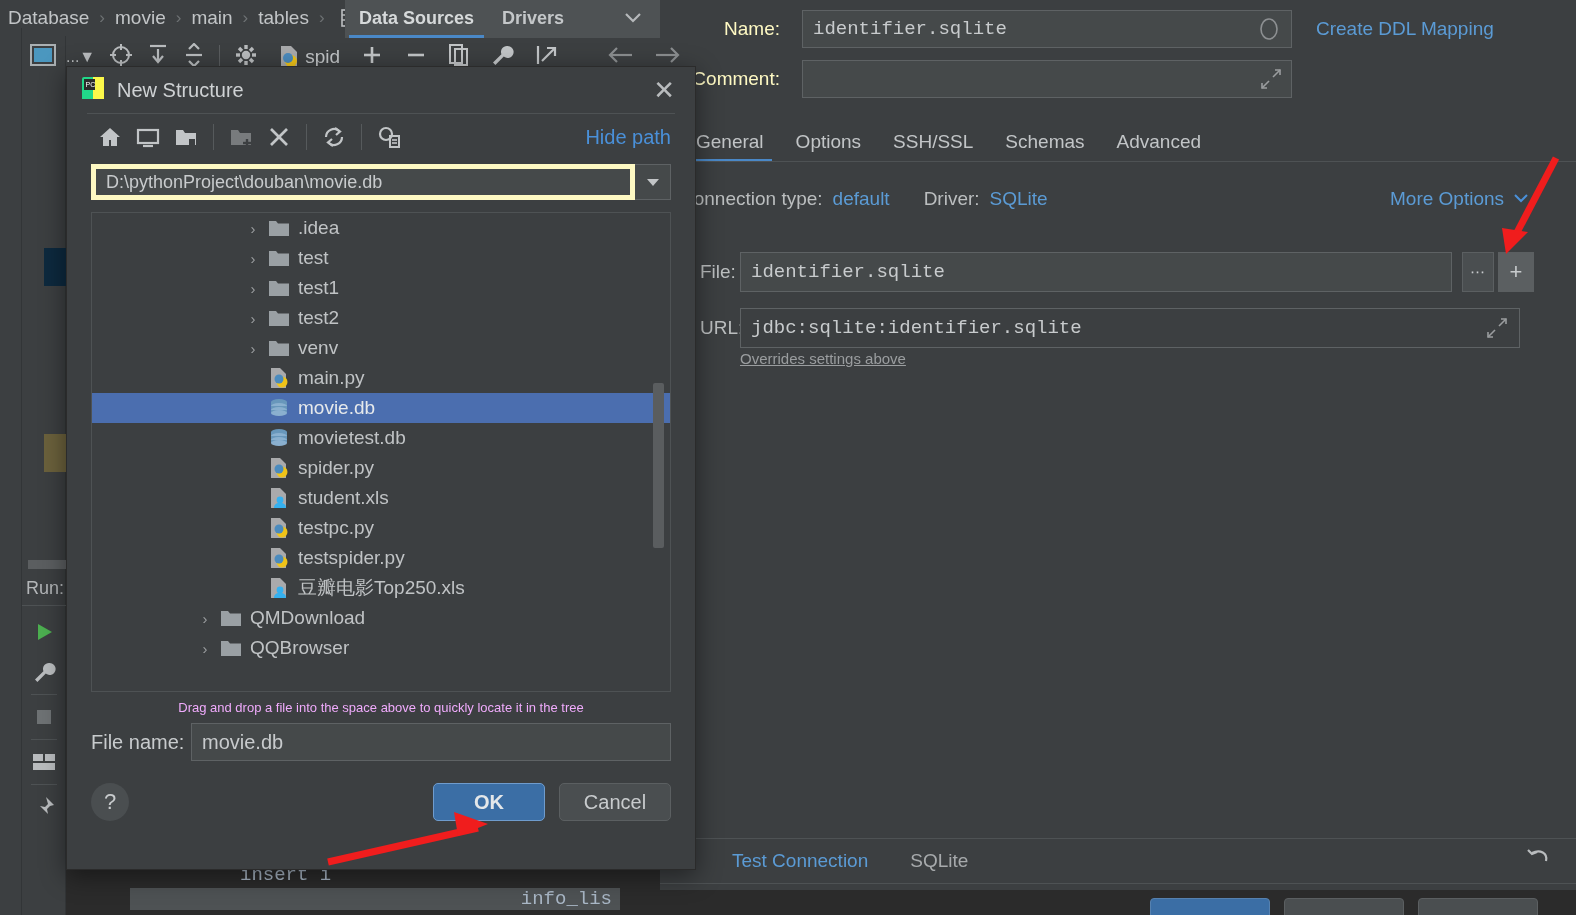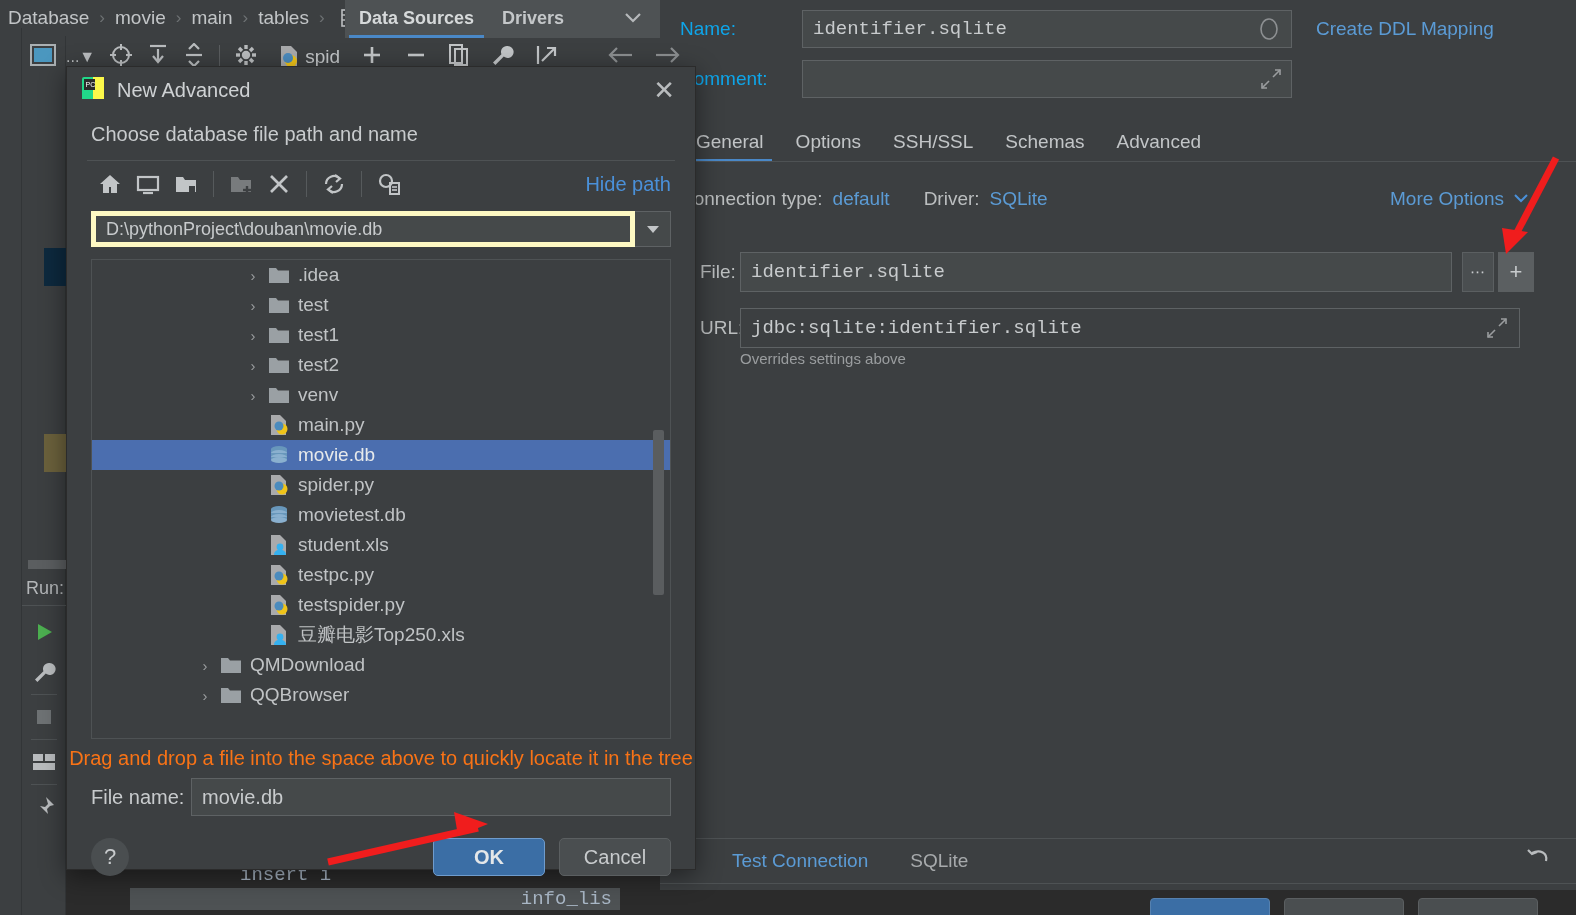--- a/index.html
+++ b/index.html
@@ -88,21 +88,21 @@
   .editor-line2 span { position:absolute; right:8px; top:0px; color:#a9b7c6; font-family:"Liberation Mono", monospace; font-size:19px; }
 
   .right-code { position: absolute; left:1540px; top:650px; color:#c9b88a; font-family:"Liberation Mono", monospace; font-size:21px; }
   .right-code2 { position: absolute; left:1540px; top:700px; color:#a9b7c6; font-family:"Liberation Mono", monospace; font-size:21px; }
   .right-dark-panel { position:absolute; left:1534px; top:620px; width:42px; height:270px; background:#2b2b2b; }
   .right-dark-top { position:absolute; left:1534px; top:0px; width:42px; height:40px; background:#2b2b2b; }
 
   
   .ds-panel { position: absolute; left: 660px; top: 0px; width: 916px; height: 890px; background:#3c3f41; }
   .field-row { position: absolute; display:flex; align-items:center; }
-  .field-label { color:#0ea5e9; font-size:19px; text-align:left; }
+  .field-label { color:#fef9c3; font-size:19px; text-align:right; }
   .txtinput {
     background:#45494a; border:1px solid #5e6264; color:#c8cbcd;
     font-size:19px; padding:5px 10px; height:38px; display:flex; align-items:center;
     position:relative;
     font-family:Liberation Mono, monospace;
   }
   .txtinput.plain { background:#3c3f41; }
   .link { color:#5b9bd5; font-size:19px; cursor:pointer; }
 
   .cfg-tabs { position:absolute; left:660px; top:126px; width:916px; height:36px; display:flex; align-items:flex-start; }
@@ -155,21 +155,21 @@
   .tree-wrap {
     position:relative; margin:12px 24px 0 24px; height:480px;
     background:#3c3f41; border:1px solid #4e5254; overflow:hidden;
   }
   .tree-row { height:30px; display:flex; align-items:center; font-size:19px; color:#c0c3c5; padding-left:0px; }
   .tree-row.sel { background:#4b6eaf; color:#e6e9eb; }
   .tw { width:26px; display:flex; align-items:center; justify-content:center; color:#9b9ea0; font-size:15px; }
   .ticon { width:26px; display:flex; align-items:center; justify-content:center; margin-right:6px; }
   .scroll-track { position:absolute; right:6px; top:170px; width:11px; height:165px; background:#5a5d5f; border-radius:2px; }
 
-  .tree-hint { text-align:center; font-size:20px; color:#f97316; margin-top:8px; }
+  .tree-hint { text-align:center; font-size:13px; color:#f0abfc; margin-top:8px; }
   .fname-row { display:flex; align-items:center; margin:8px 24px 0 24px; }
   .fname-label { font-size:20px; color:#c8cbcd; width:100px; }
   .fname-input { flex:1; height:38px; background:#45494a; border:1px solid #5e6264; color:#c8cbcd; font-size:20px; display:flex; align-items:center; padding:0 10px; }
 
   .dlg-footer { display:flex; align-items:center; margin:22px 24px 0 24px; }
   .help-btn { width:38px; height:38px; border-radius:50%; background:#4a4e50; color:#c8cbcd; display:flex; align-items:center; justify-content:center; font-size:22px; cursor:pointer; }
   .footer-btns { margin-left:auto; display:flex; gap:14px; }
   .btn {
     min-width:112px; height:38px; border-radius:5px; font-size:20px;
     display:flex; align-items:center; justify-content:center; cursor:pointer;
@@ -368,21 +368,21 @@
       <span style="position:absolute; right:12px; top:9px;">
         <svg width="20" height="20" viewBox="0 0 20 20">
             <polyline points="19,1 12,8" stroke="#9a9d9f" stroke-width="1.6" fill="none"></polyline>
             <polyline points="14,1 19,1 19,6" stroke="#9a9d9f" stroke-width="1.6" fill="none"></polyline>
             <polyline points="1,19 8,12" stroke="#9a9d9f" stroke-width="1.6" fill="none"></polyline>
             <polyline points="1,14 1,19 6,19" stroke="#9a9d9f" stroke-width="1.6" fill="none"></polyline>
           </svg>
       </span>
     </div>
   </div>
-  <div style="position:absolute; left:740px; top:350px; color:#9a9d9f; font-size:15px;">Overrides settings above</div>
+  <div style="position:absolute; left:740px; top:350px; color:#9a9d9f; font-size:15px;text-decoration:underline;">Overrides settings above</div>
 
   <div class="bottom-bar">
     <span class="link" style="margin-left:72px;">Test Connection</span>
     <span style="color:#a7aaac; font-size:19px; margin-left:42px;">SQLite</span>
     <span style="margin-left:auto; margin-right:24px;">
       <svg width="26" height="24" viewBox="0 0 26 24">
           <path d="M6 6 C14 2, 22 6, 20 14" stroke="#b9bcbe" stroke-width="2.2" fill="none"></path>
           <polyline points="2,3 6,7 11,5" stroke="#b9bcbe" stroke-width="2.2" fill="none"></polyline>
         </svg>
     </span>
@@ -490,25 +490,24 @@
     <div class="dlg-title-bar">
       <span>
         <svg width="24" height="24" viewBox="0 0 24 24">
             <rect x="1" y="1" width="22" height="22" rx="2" fill="#21d789"></rect>
             <path d="M12 1h11v22H12z" fill="#fcf84a"></path>
             <path d="M1 12h11v11H1z" fill="#21d789"></path>
             <rect x="3" y="3" width="11" height="11" fill="#2b2b2b"></rect>
             <text x="4.5" y="11" font-size="7" fill="#ffffff" font-family="sans-serif">PC</text>
           </svg>
       </span>
-      <span class="dlg-title">New Advanced</span>
+      <span class="dlg-title">New Structure</span>
       <span class="dlg-close">✕</span>
     </div>
 
-    <div class="dlg-subtitle">Choose database file path and name</div>
     <div class="dlg-hr"></div>
 
     <div class="dlg-toolbar">
       <div class="tb-btn">
         <svg width="24" height="24" viewBox="0 0 24 24">
             <path d="M12 3 2 12h3v9h6v-6h2v6h6v-9h3z" fill="#c2c5c7"></path>
           </svg>
       </div>
       <div class="tb-btn">
         <svg width="24" height="24" viewBox="0 0 24 24">
@@ -640,41 +639,41 @@
                 <rect x="3" y="13" width="16" height="3" fill="#6897bb"></rect>
                 <ellipse cx="11" cy="16" rx="8" ry="3" fill="#8ab0cf"></ellipse>
               </svg>
             </span>
             <span>movie.db</span>
           </div>
           <div class="tree-row">
             <span class="tw" style="margin-left: 148px;"></span>
             <span class="ticon">
               <svg width="22" height="22" viewBox="0 0 22 22">
-                <path d="M3 1h9l6 6v14H3z" fill="#a9aaac"></path>
-                <circle cx="14" cy="15" r="5.5" fill="#f0c419"></circle>
-                <circle cx="11" cy="12" r="4.5" fill="#4b8bbe"></circle>
-              </svg>
-            </span>
-            <span>spider.py</span>
-          </div>
-          <div class="tree-row">
-            <span class="tw" style="margin-left: 148px;"></span>
-            <span class="ticon">
-              <svg width="22" height="22" viewBox="0 0 22 22">
                 <ellipse cx="11" cy="5" rx="8" ry="3" fill="#6897bb"></ellipse>
                 <rect x="3" y="5" width="16" height="4" fill="#6897bb"></rect>
                 <ellipse cx="11" cy="9" rx="8" ry="3" fill="#8ab0cf"></ellipse>
                 <rect x="3" y="9" width="16" height="4" fill="#6897bb"></rect>
                 <ellipse cx="11" cy="13" rx="8" ry="3" fill="#8ab0cf"></ellipse>
                 <rect x="3" y="13" width="16" height="3" fill="#6897bb"></rect>
                 <ellipse cx="11" cy="16" rx="8" ry="3" fill="#8ab0cf"></ellipse>
               </svg>
             </span>
             <span>movietest.db</span>
+          </div>
+          <div class="tree-row">
+            <span class="tw" style="margin-left: 148px;"></span>
+            <span class="ticon">
+              <svg width="22" height="22" viewBox="0 0 22 22">
+                <path d="M3 1h9l6 6v14H3z" fill="#a9aaac"></path>
+                <circle cx="14" cy="15" r="5.5" fill="#f0c419"></circle>
+                <circle cx="11" cy="12" r="4.5" fill="#4b8bbe"></circle>
+              </svg>
+            </span>
+            <span>spider.py</span>
           </div>
           <div class="tree-row">
             <span class="tw" style="margin-left: 148px;"></span>
             <span class="ticon">
               <svg width="22" height="22" viewBox="0 0 22 22">
                 <path d="M3 1h9l6 6v14H3z" fill="#a9aaac"></path>
                 <circle cx="12" cy="13" r="3.4" fill="#35b1f0"></circle>
                 <path d="M6 21c0-3.6 2.7-5.2 6-5.2s6 1.6 6 5.2z" fill="#35b1f0"></path>
               </svg>
             </span>

